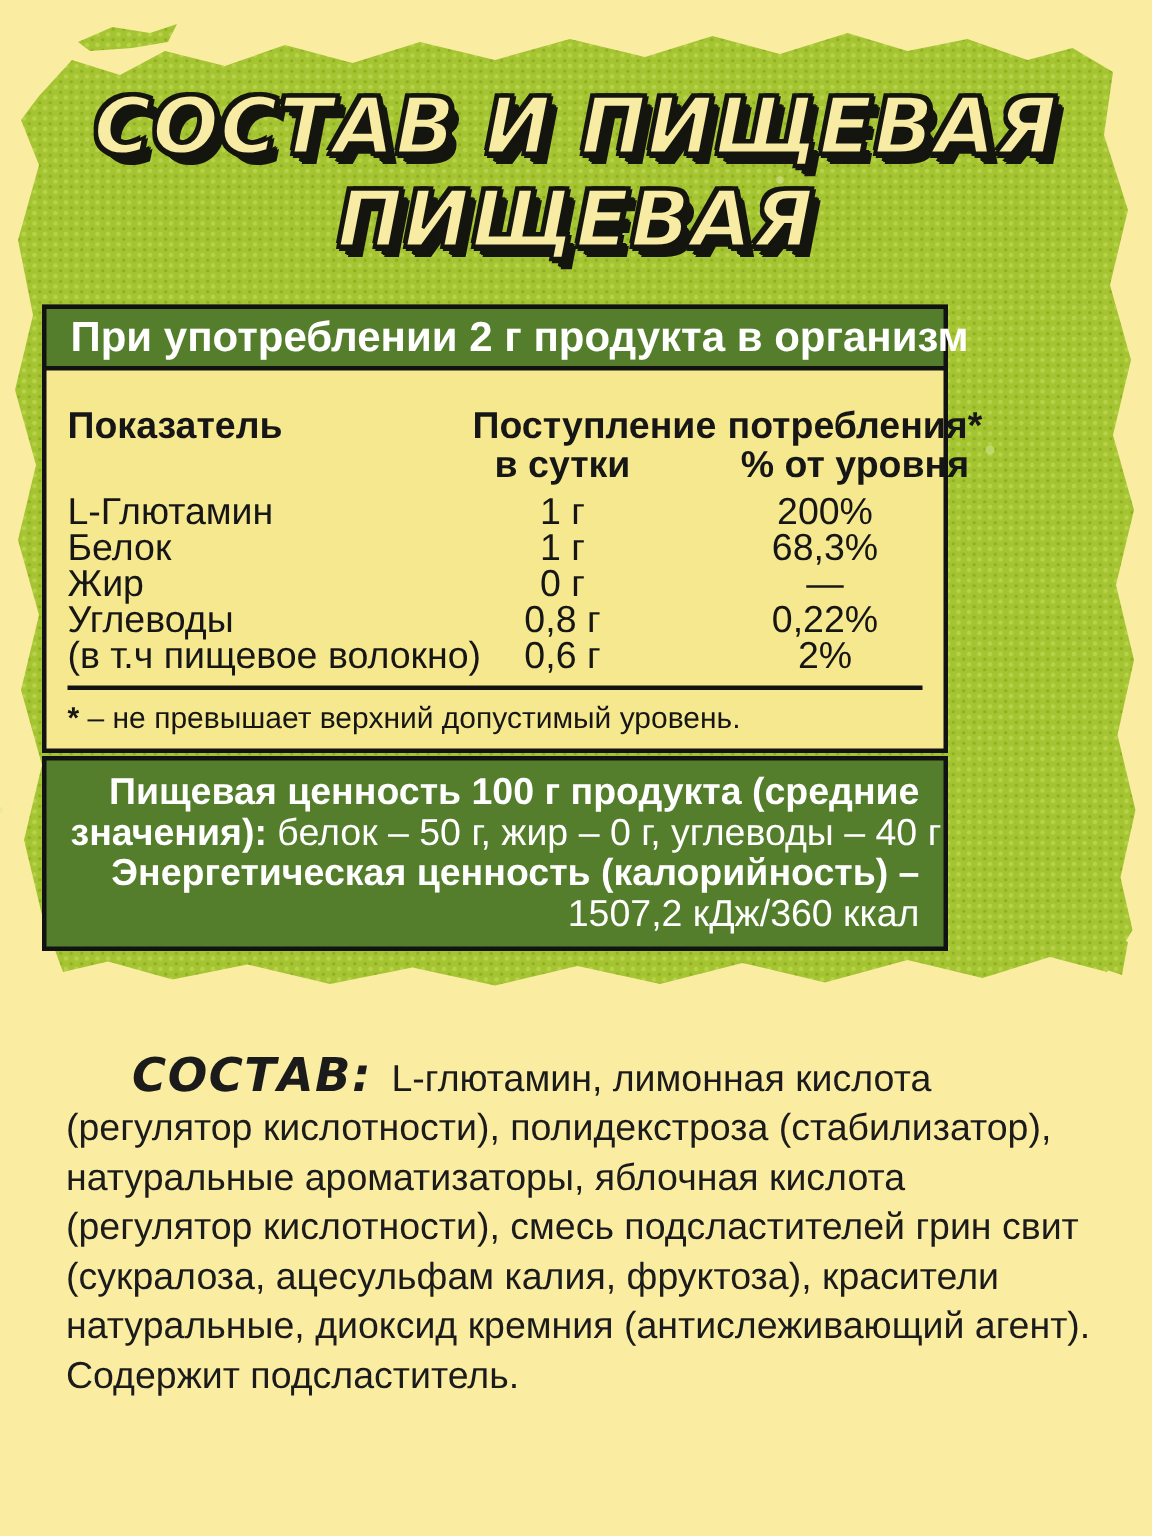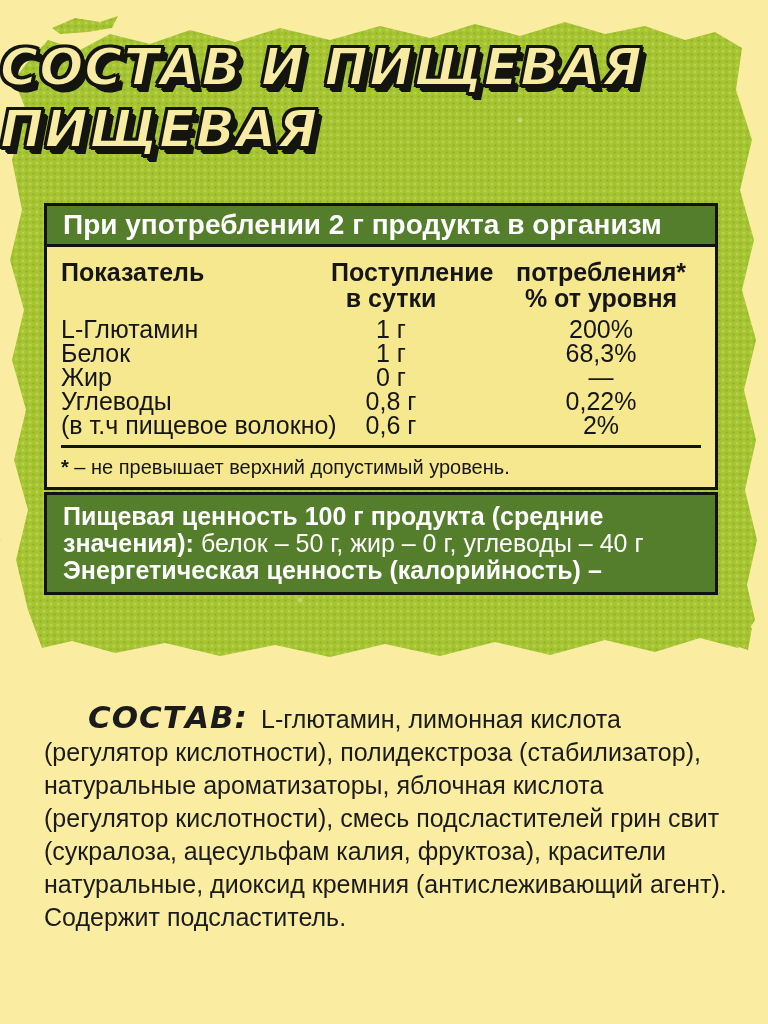--- a/index.html
+++ b/index.html
@@ -5,51 +5,51 @@
   html,body{margin:0;padding:0;background:#e8e2c8;}
   .page{
     position:relative;width:768px;height:1024px;overflow:hidden;
     background:#FAEDA2;
     font-family:"Liberation Sans",sans-serif;
     -webkit-font-smoothing:antialiased;
   }
   .grunge-svg{position:absolute;top:0;left:0;}
   
   .title{
-    position:absolute;top:36px;left:0;right:0;text-align:left;
+    position:absolute;top:54px;left:0;right:0;text-align:center;
     font-family:"DejaVu Sans",sans-serif;font-weight:bold;font-style:italic;
     font-size:52px;line-height:62px;letter-spacing:1px;
     color:#F8ECA4;
     -webkit-text-stroke:2px #15150f;
     text-shadow:
       6px 7px 0 #15150f, 5px 6px 0 #15150f, 4px 5px 0 #15150f,
       2px 2px 0 #15150f,-2px -2px 0 #15150f,2px -2px 0 #15150f,-2px 2px 0 #15150f,
       0 3px 0 #15150f, 3px 0 0 #15150f;
   }
   
-  .stack{position:absolute;left:44px;top:203px;width:674px;}
+  .stack{position:absolute;left:28px;top:203px;width:604px;}
   .box{box-sizing:border-box;border:3px solid #121212;width:100%;}
   .box-green{background:#547E2B;color:#ffffff;}
   .intro-box{padding:4px 16px;font-weight:bold;font-size:28px;line-height:30px;}
   .intro-box .line{white-space:nowrap;}
   .table-box{
     background:#F6E88F;color:#161616;margin-top:-3px;
-    padding:12px 14px 6px 14px;
+    padding:24px 14px 6px 14px;
   }
   .tbl-head,.tbl-row{display:grid;grid-template-columns:270px 120px 1fr;}
   .tbl-head{font-weight:bold;font-size:25px;line-height:26px;margin-bottom:6px;}
   .tbl-row{font-size:25px;line-height:24px;}
   .c1{text-align:left;white-space:nowrap;}
   .c2{text-align:center;white-space:nowrap;}
   .c3{text-align:center;white-space:nowrap;padding-left:50px;}
   .rule{height:3px;background:#121212;margin-top:8px;}
   .footnote{margin-top:6px;font-size:20px;line-height:27px;}
   .footnote .star{font-weight:bold;}
   .nutrition-box{margin-top:2px;padding:8px 16px;font-size:25px;line-height:27px;}
-  .nutrition-box .line{white-space:nowrap;}
+  .nutrition-box .line{white-space:nowrap;text-align:right;}
   .b{font-weight:bold;}
   
   .composition{
     position:absolute;left:44px;top:676px;width:684px;
     font-size:25px;line-height:33px;color:#1b1b1b;
   }
   .composition .comp-label{
     font-family:"DejaVu Sans",sans-serif;
     font-weight:bold;font-style:italic;font-size:31px;letter-spacing:1px;
     padding-right:6px;
@@ -150,20 +150,23 @@
     <div class="box box-green nutrition-box">
       <div class="line">
         <span class="b">Пищевая ценность 100 г продукта (средние</span>
       </div>
       <div class="line">
         <span class="b">значения):</span><span> белок – 50 г, жир – 0 г, углеводы – 40 г</span>
       </div>
       <div class="line">
         <span class="b">Энергетическая ценность (калорийность) –</span>
       </div>
+      <div class="line">
+        <span>1507,2 кДж/360 ккал</span>
+      </div>
     </div>
   </div>
 
   <p class="composition">
     <span class="comp-label">СОСТАВ:</span><span> L-глютамин, лимонная кислота (регулятор кислотности), полидекстроза (стабилизатор), натуральные ароматизаторы, яблочная кислота (регулятор кислотности), смесь подсластителей грин свит (сукралоза, ацесульфам калия, фруктоза), красители натуральные, диоксид кремния (антислеживающий агент). Содержит подсластитель.</span>
   </p>
 
 </div>
 
 </body></html>

